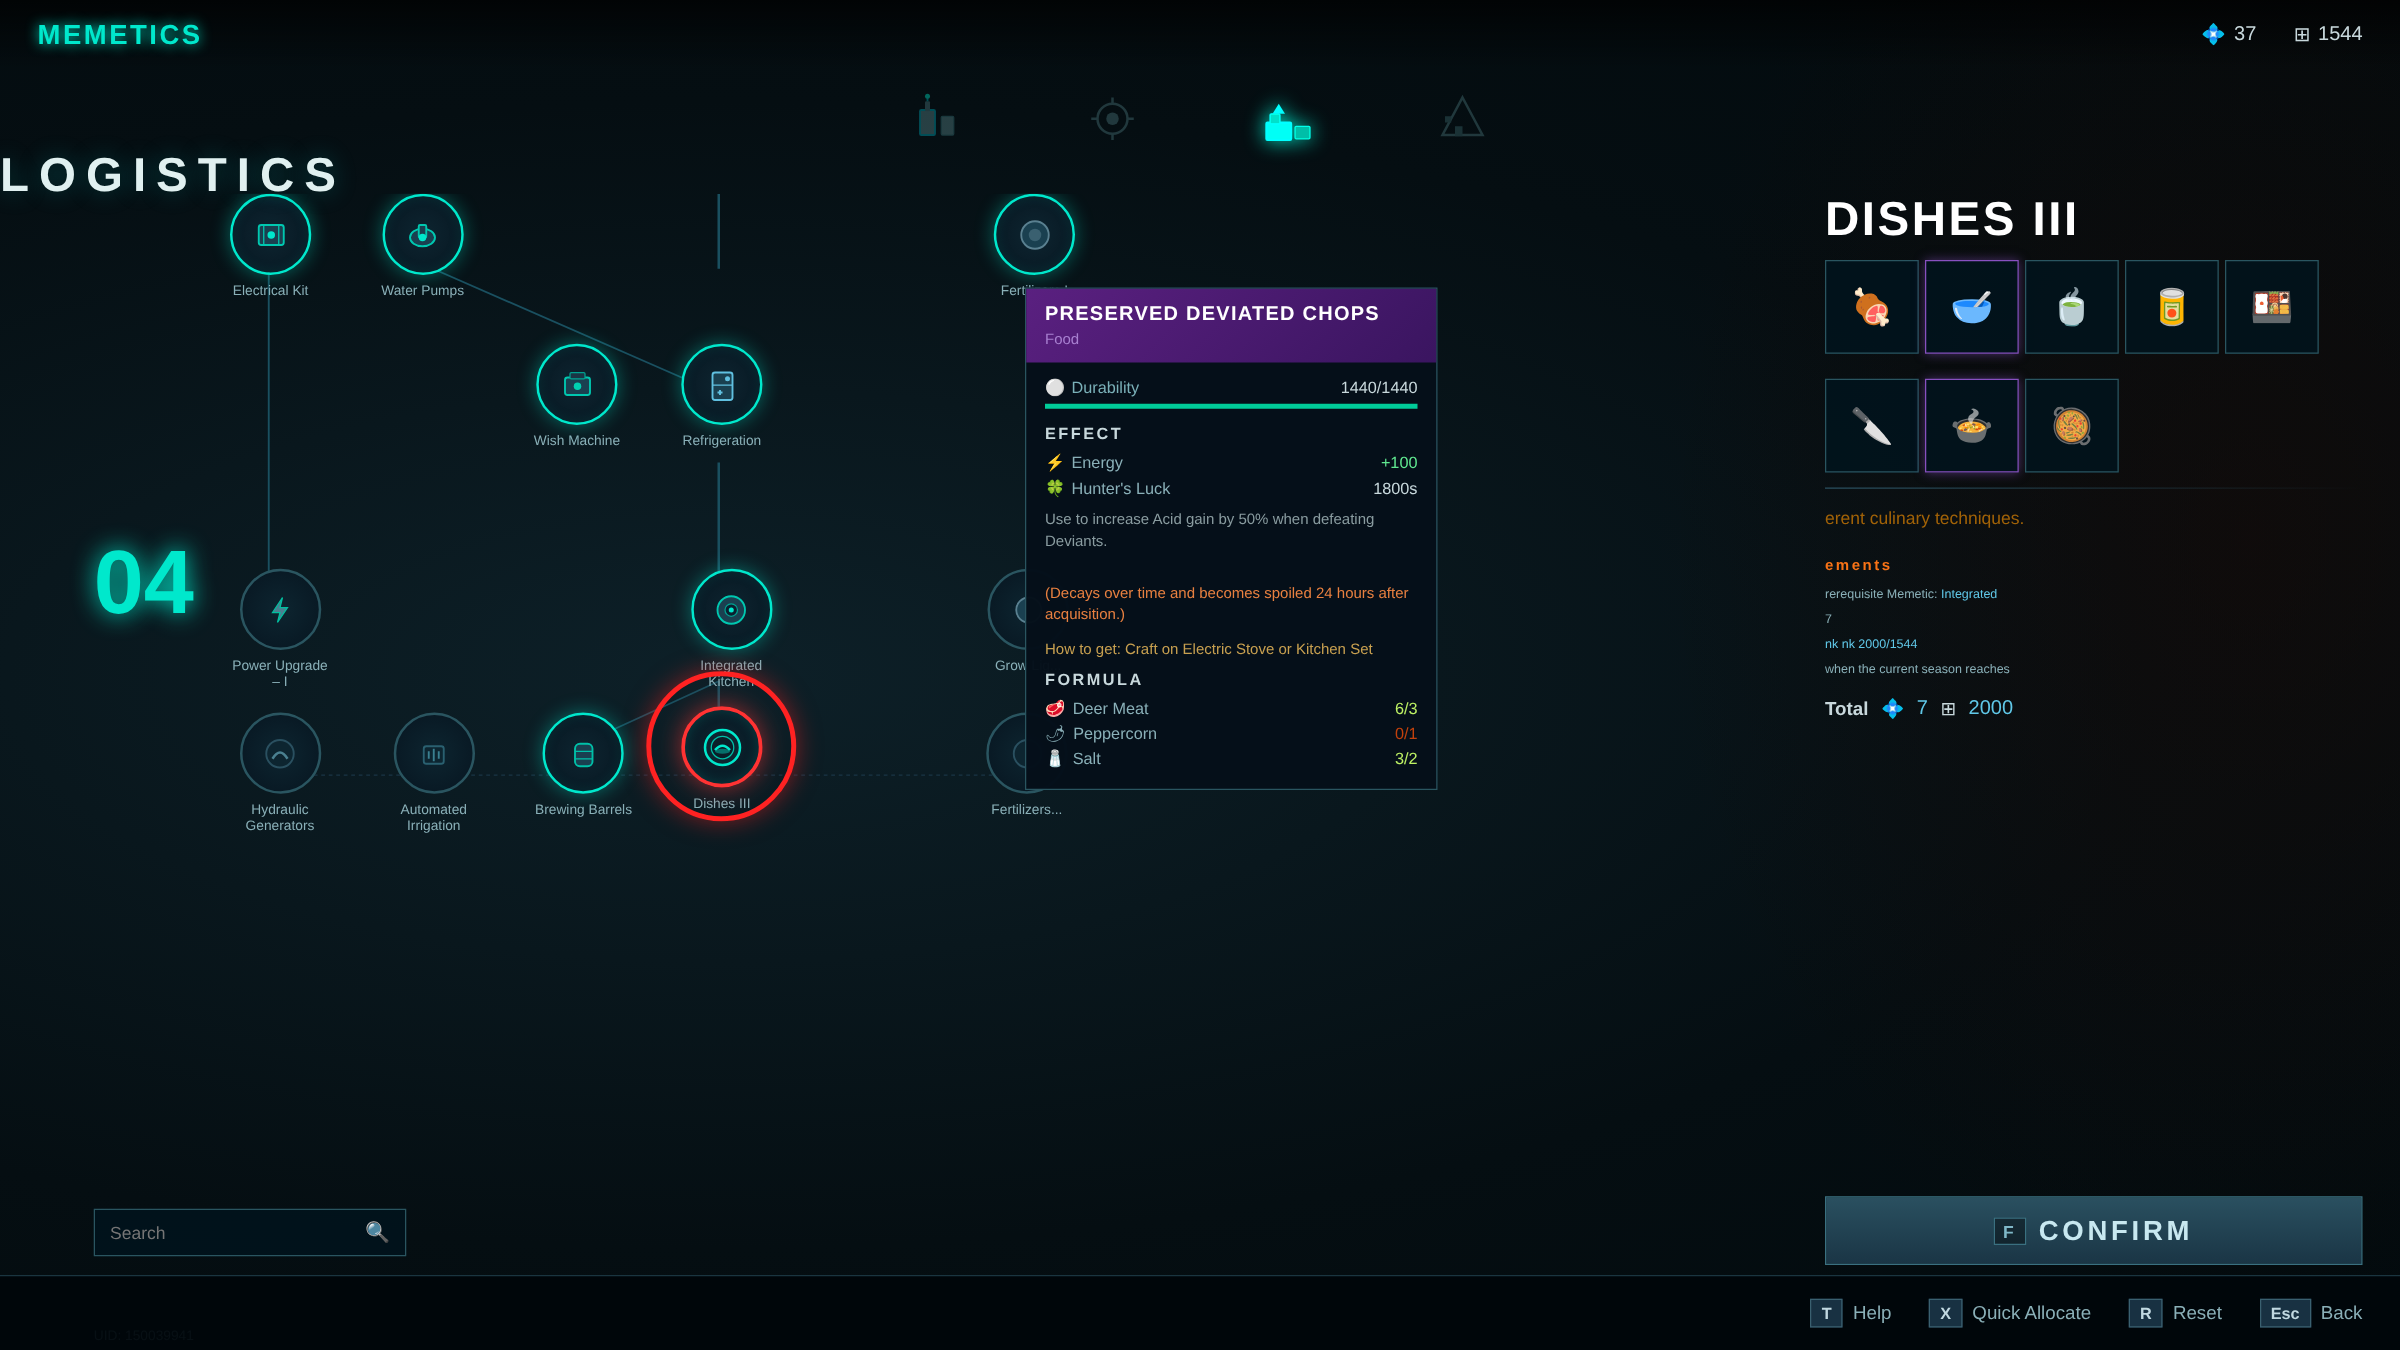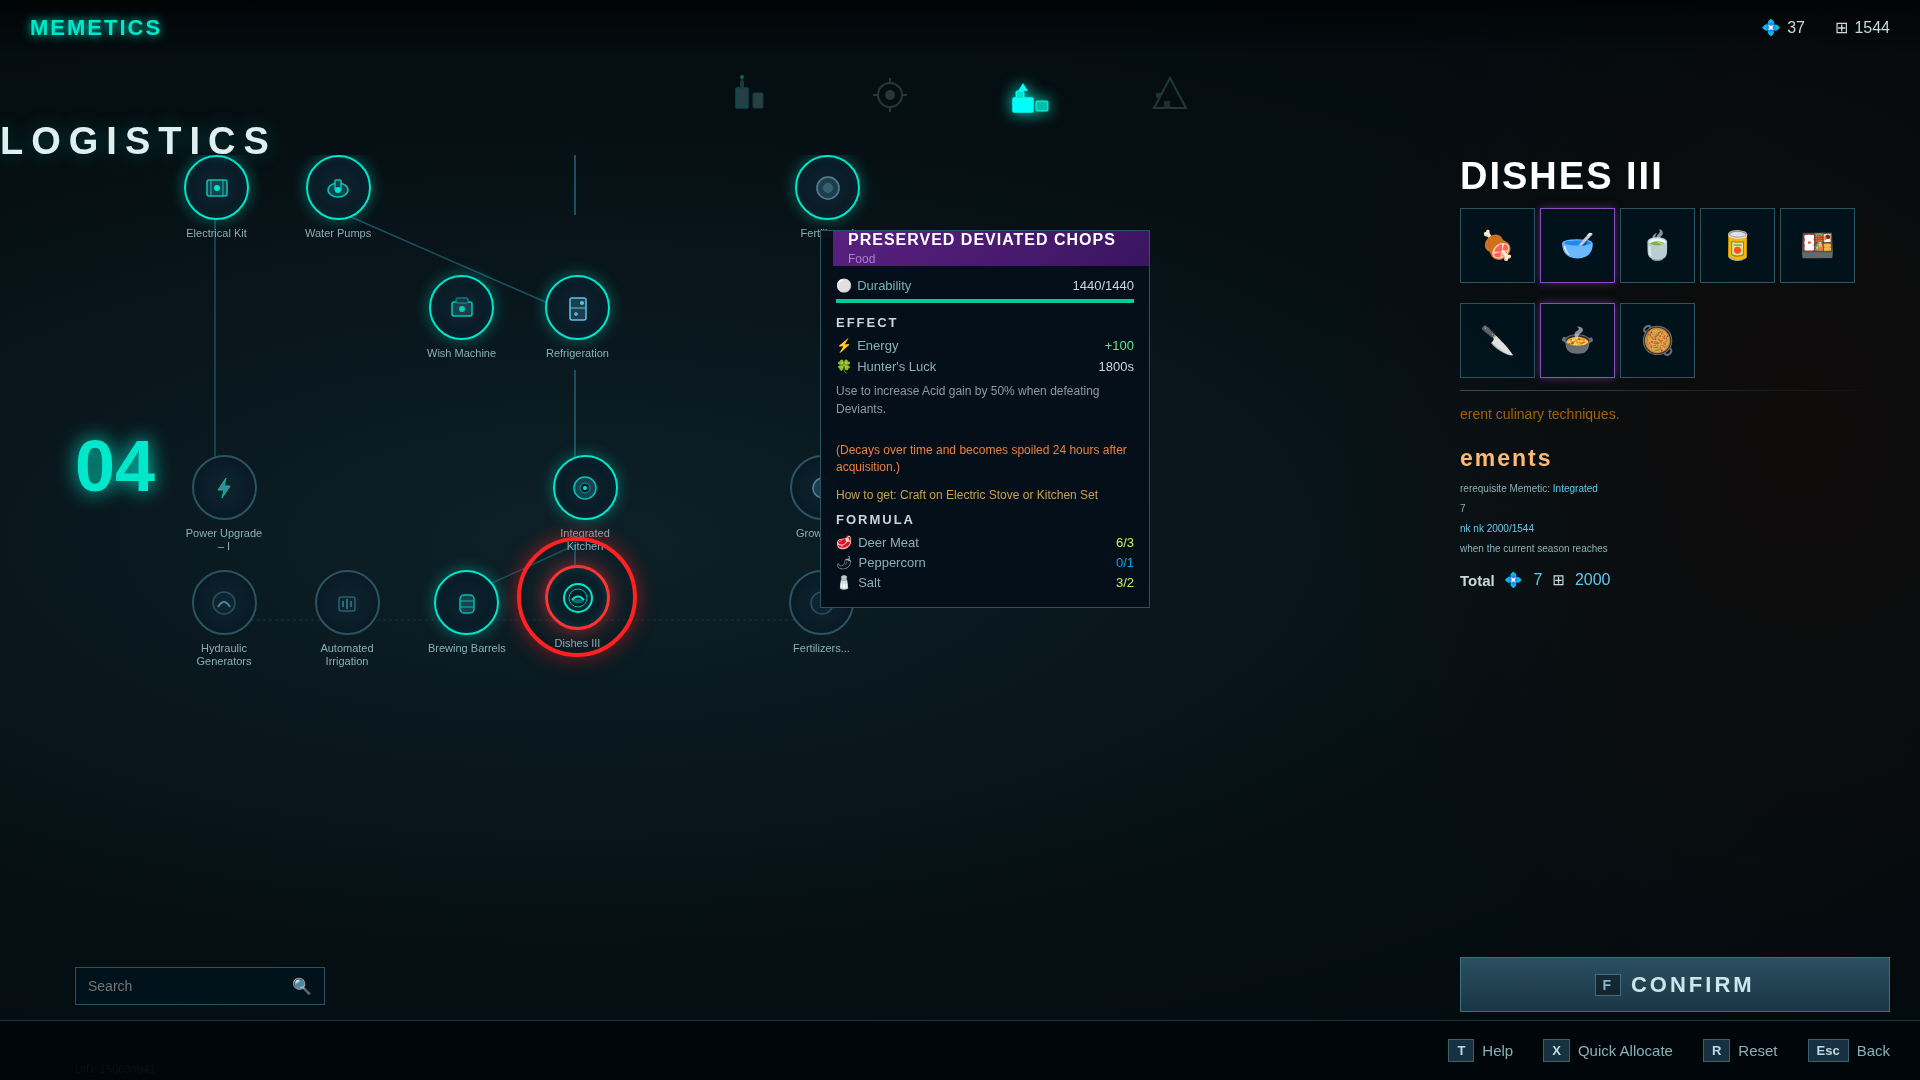--- a/index.html
+++ b/index.html
@@ -253,22 +253,21 @@
       top: 230px;
       left: 820px;
       width: 330px;
       z-index: 20;
       background: rgba(5, 15, 25, 0.98);
       border: 1px solid #2a5560;
     }
 
     .food-popup-header {
       background: linear-gradient(135deg, #5a2080 0%, #3a1560 100%);
-      padding: 0 15px;
-      margin-left: 12px;
+      padding: 12px 15px;
     }
 
     .food-popup-title {
       font-size: 16px;
       font-weight: bold;
       color: #ffffff;
       letter-spacing: 1px;
     }
 
     .food-popup-subtitle {
@@ -381,21 +380,21 @@
       display: flex;
       align-items: center;
       gap: 6px;
     }
 
     .formula-count {
       color: #bef264;
     }
 
     .formula-count.insufficient {
-      color: #0ea5e9;
+      color: #c2410c;
     }
 
     
     .right-content {
       position: absolute;
       top: 155px;
       right: 30px;
       width: 430px;
       z-index: 5;
     }
@@ -435,23 +434,23 @@
       position: relative;
     }
 
     .food-item-thumb.selected {
       border-color: #8850c0;
       box-shadow: 0 0 8px rgba(136,80,192,0.5);
     }
 
     
     .requirements-title {
-      font-size: 23px;
-      font-weight: bold;
-      color: #fdba74;
+      font-size: 12px;
+      font-weight: bold;
+      color: #f97316;
       letter-spacing: 2px;
       margin-bottom: 10px;
     }
 
     .req-row {
       font-size: 10px;
       color: #8ab0b8;
       margin-bottom: 6px;
       line-height: 1.4;
     }

